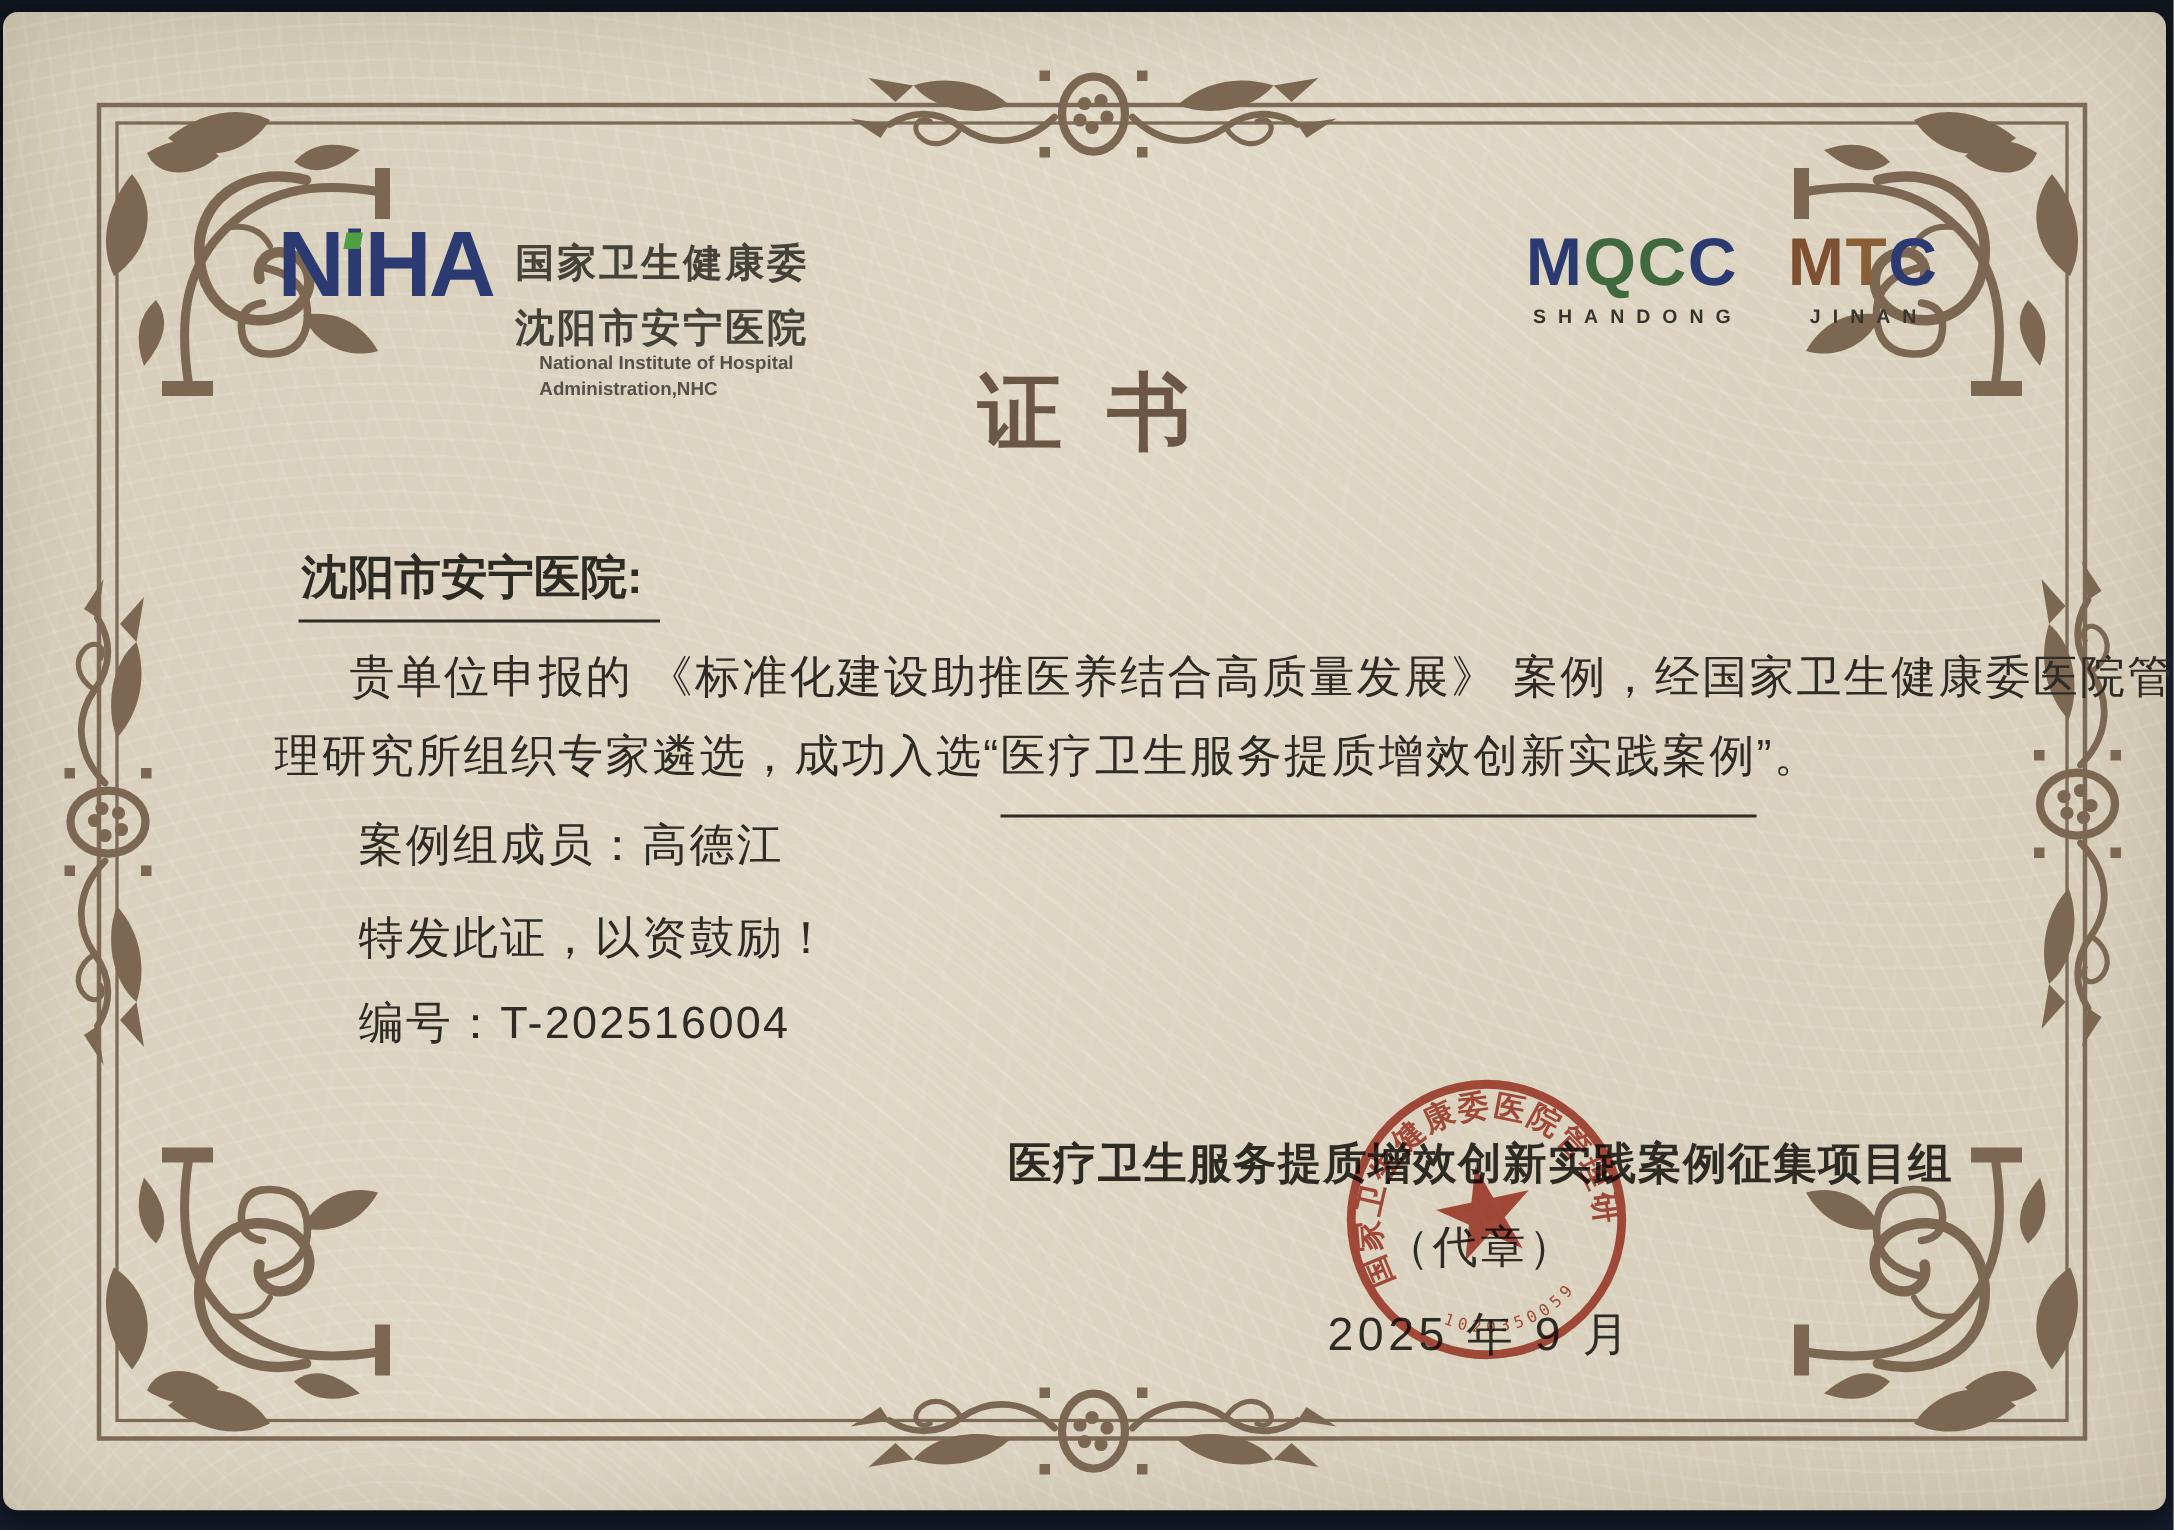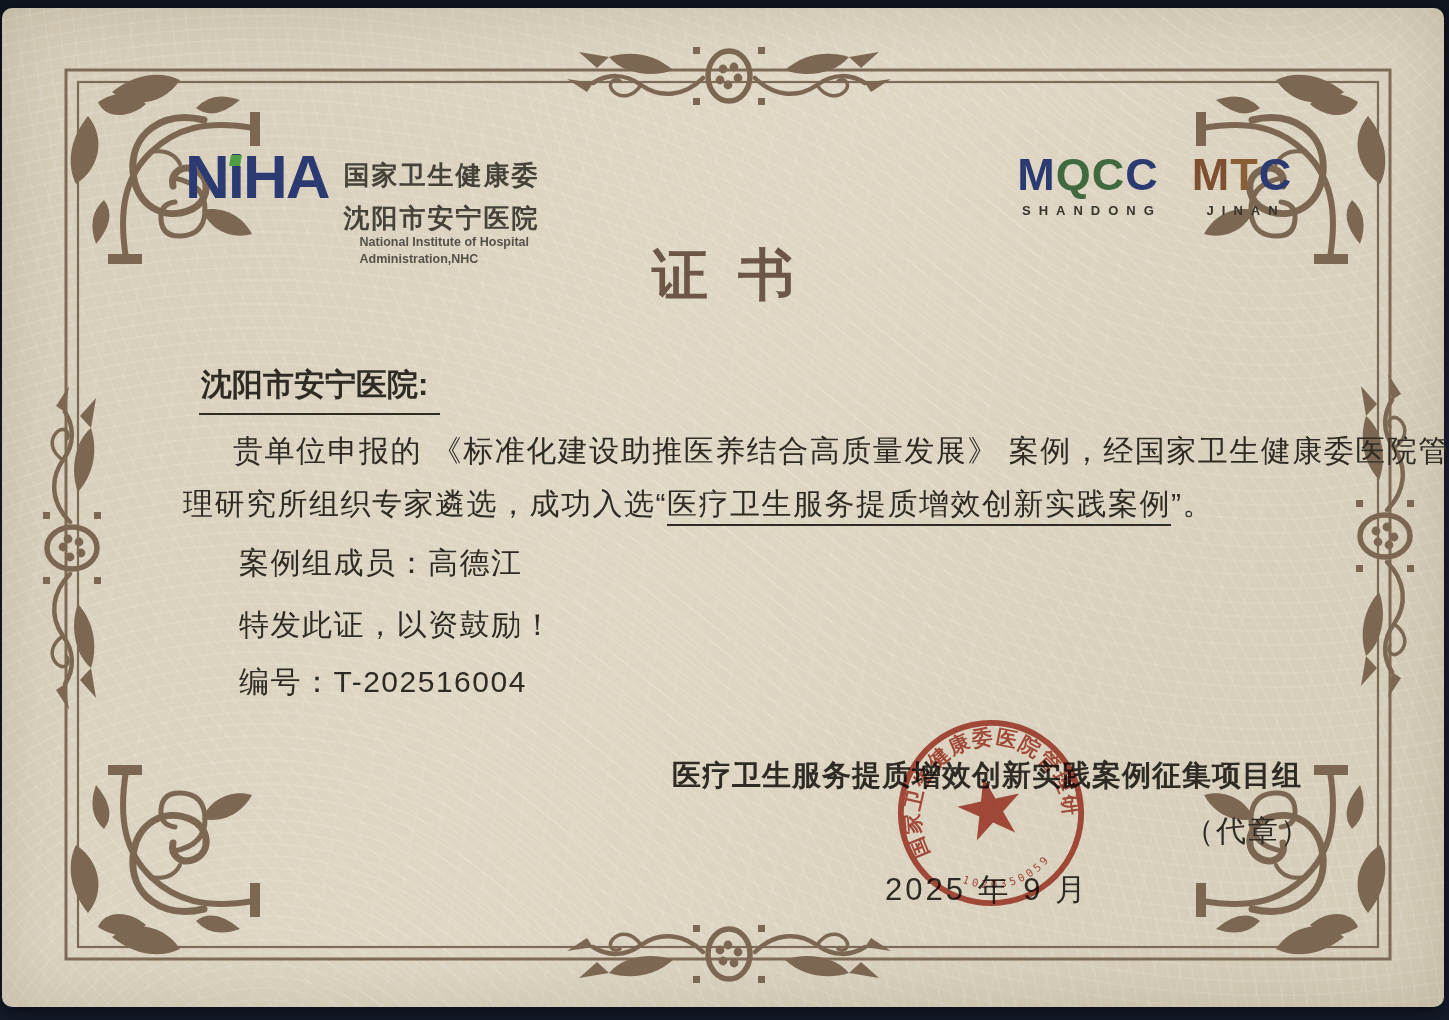--- a/index.html
+++ b/index.html
@@ -35,29 +35,29 @@
   .c-blue{color:#2c3a72;} .c-green{color:#41693f;} .c-brown1{color:#7e4f30;} .c-brown2{color:#8a5f36;}
 
   
   .cert-title{position:absolute;left:0;right:0;top:230px;text-align:center;
     font-weight:bold;font-size:56px;color:#6c5646;letter-spacing:30px;text-indent:30px;}
   .text{color:#2e2b25;}
   .recipient{position:absolute;left:181px;top:356px;font-size:31px;font-weight:bold;
     border-bottom:2.5px solid #2e2b25;padding:0 12px 7px 2px;margin-left:16px;}
   .bline1{position:absolute;left:231px;top:423px;font-size:30px;letter-spacing:1.5px;white-space:nowrap;}
   .bline2{position:absolute;left:181px;top:476px;font-size:30px;letter-spacing:1.5px;white-space:nowrap;}
-  .uline{border-bottom:2.5px solid #2e2b25;padding-bottom:4px;}
+  .uline{border-bottom:2.5px solid #2e2b25;padding-bottom:22px;}
   .bmembers{position:absolute;left:237px;top:535px;font-size:30px;letter-spacing:1.5px;}
   .bissue{position:absolute;left:237px;top:597px;font-size:30px;letter-spacing:1.5px;}
   .bserial{position:absolute;left:237px;top:654px;font-size:30px;letter-spacing:1.5px;text-align:center;}
 
   
   .footer{position:absolute;left:660px;top:748px;width:650px;text-align:center;color:#2e2b25;}
   .f-org{font-size:29px;letter-spacing:1px;font-weight:bold;}
-  .f-proxy{font-size:30px;margin-top:15px;letter-spacing:2px;text-align:right;}
+  .f-proxy{font-size:30px;margin-top:15px;letter-spacing:2px;}
   .f-date{font-size:31px;margin-top:17px;letter-spacing:3px;}
 
   
   .seal{position:absolute;left:891px;top:707px;width:196px;height:196px;
     mix-blend-mode:multiply;opacity:.92;transform:rotate(-12deg);pointer-events:none;}
 </style>
 </head>
 <body>
 
 <div class="paper">

